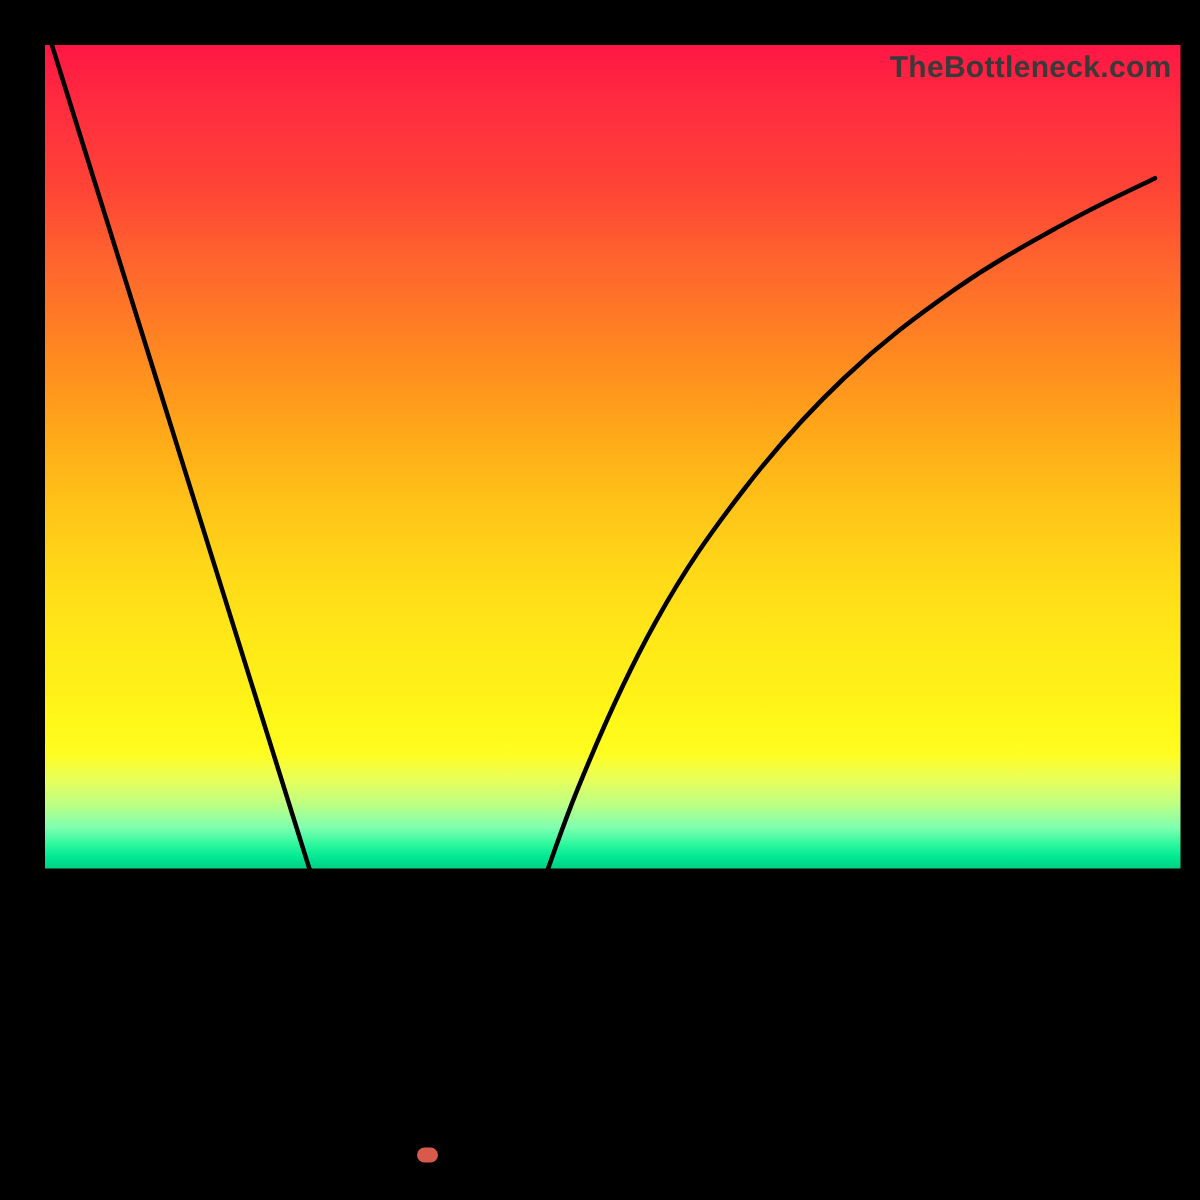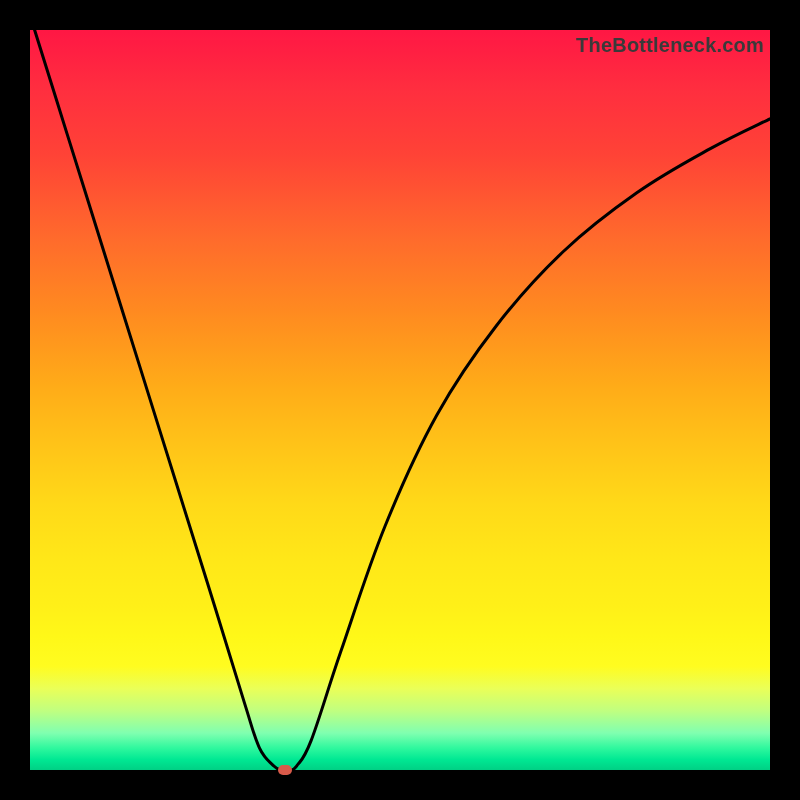--- a/index.html
+++ b/index.html
@@ -14,40 +14,41 @@
     width: 800px;
     height: 800px;
     background: #000;
     position: relative;
   }
   .plot-area {
     position: absolute;
     left: 30px;
     top: 30px;
     width: 740px;
-    height: 740px;
+    height: 549px;
     background: linear-gradient(to bottom,
        #ff1744 0%,
        #ff2e3f 8%,
        #ff4336 17%,
        #ff6a2c 28%,
        #ff8a20 38%,
        #ffab18 48%,
        #ffc318 56%,
        #ffd918 64%,
        #ffe818 72%,
        #fff018 78%,
        #fff818 82%,
        #fffc20 86%,
        #eaff58 89%,
        #c0ff80 92%,
        #80ffb0 95%,
        #30f89e 97%,
        #00e893 98.6%,
        #00d084 100%);
+    padding-left: 17px;
   }
   .watermark {
     position: absolute;
     top: 4px;
     right: 6px;
     color: #3a3a3a;
     font-size: 20px;
     font-weight: bold;
     letter-spacing: 0.2px;
     user-select: none;

